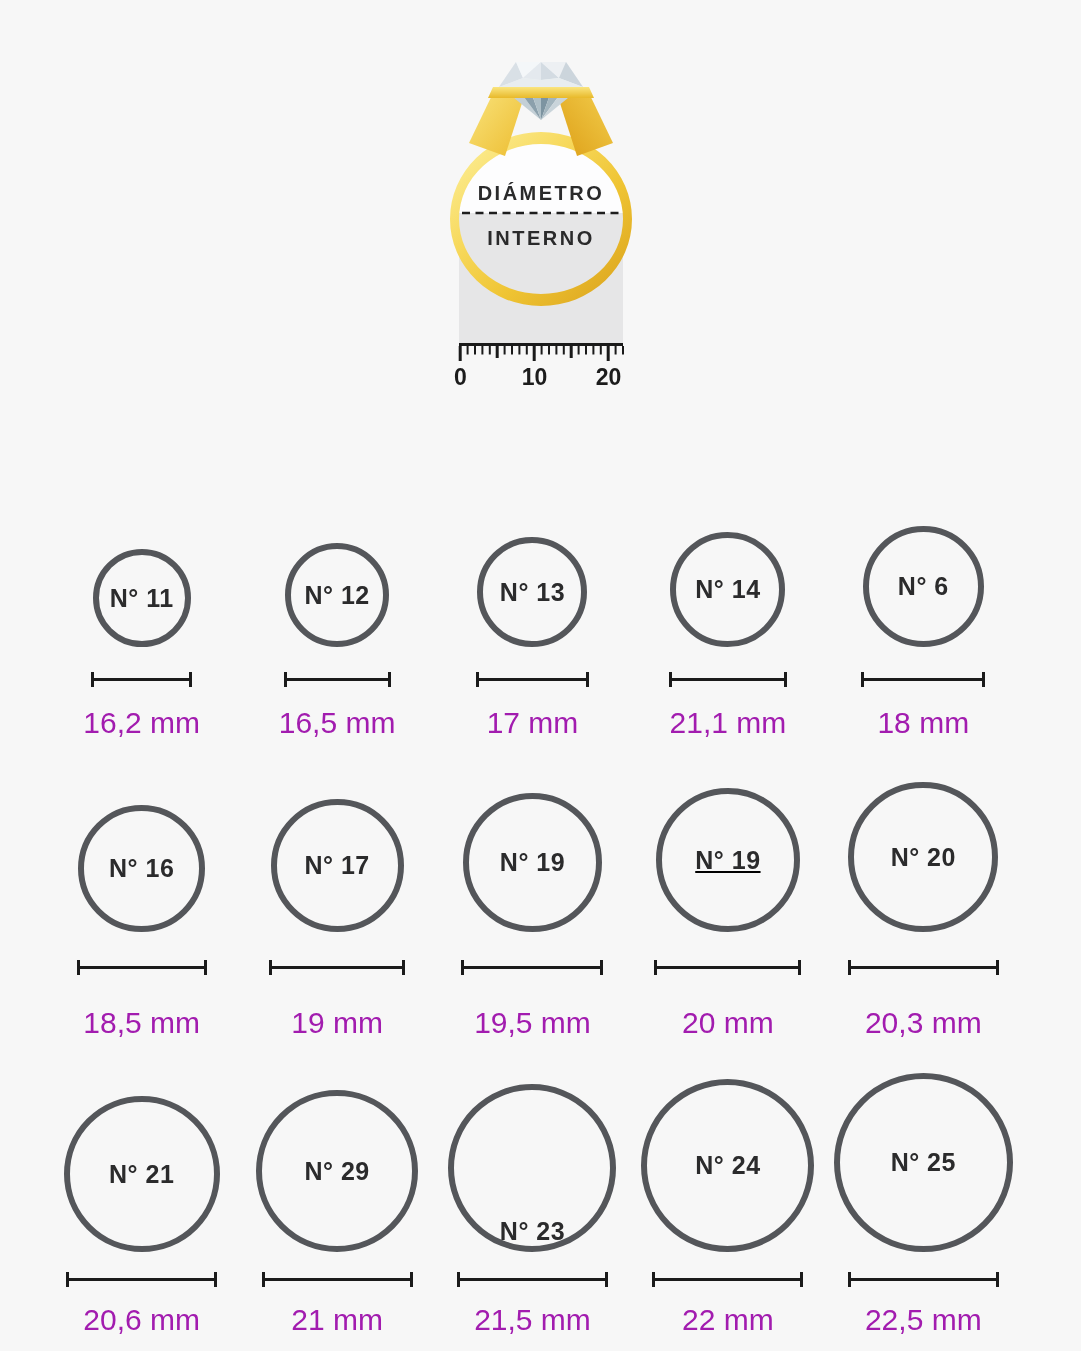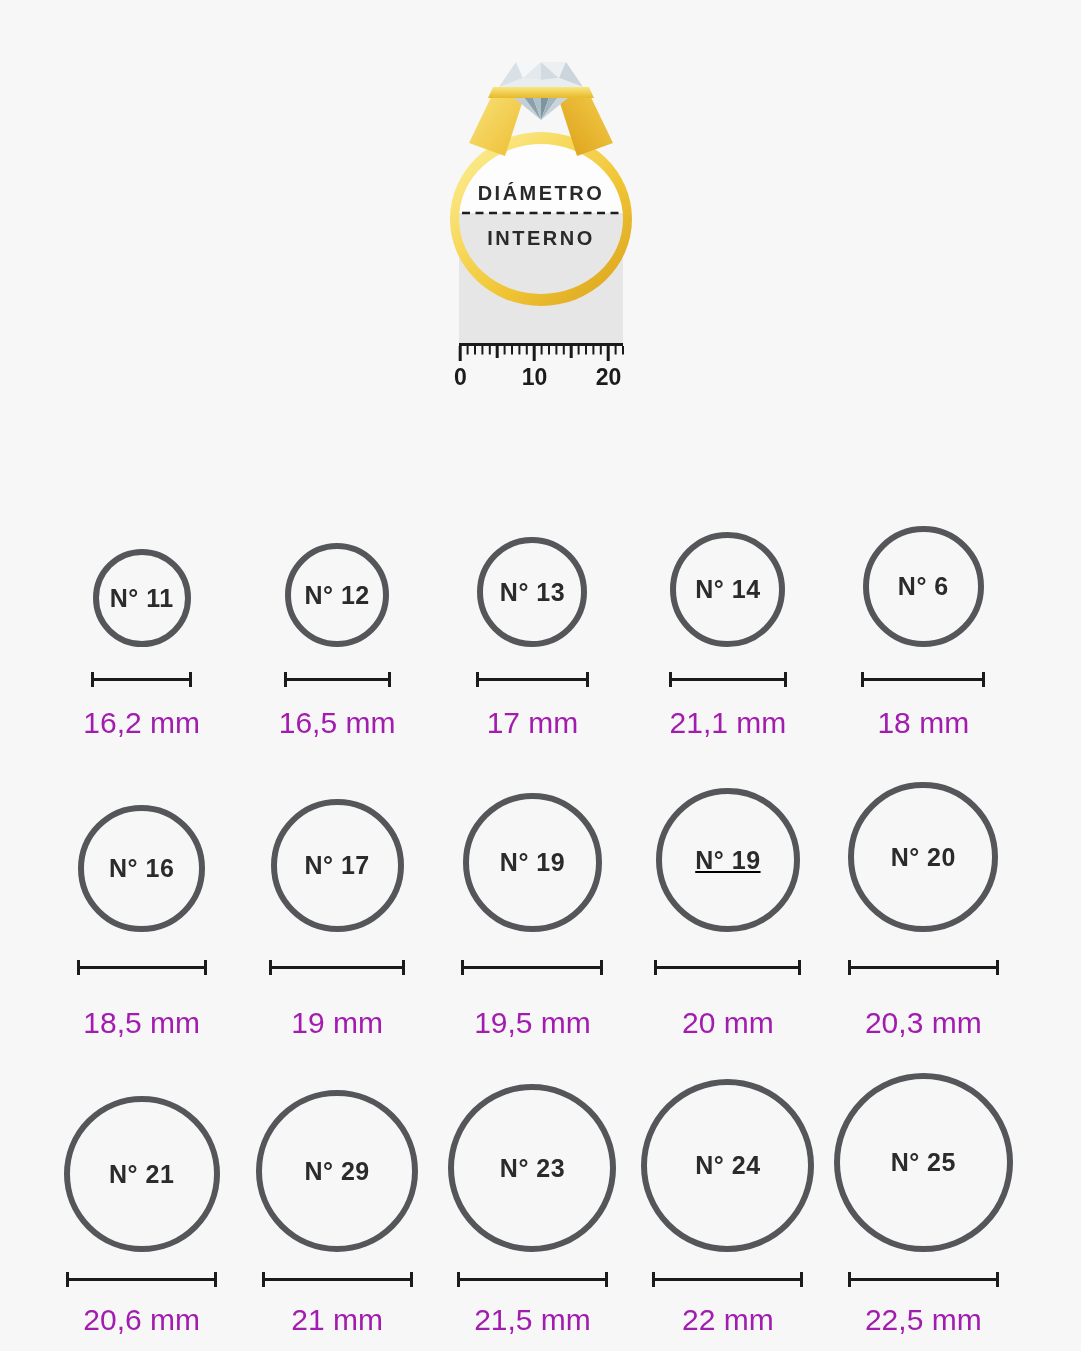--- a/index.html
+++ b/index.html
@@ -261,21 +261,21 @@
       <div class="size-circle" style="width: 162px; height: 162px;">
         <span class="size-label">N° 29</span>
       </div>
     </div>
     <div class="measure" style="width: 151px;"></div>
     <div class="mm-label">21 mm</div>
   </div>
 
   <div class="cell row3">
     <div class="circle-area">
-      <div class="size-circle" style="width: 168px; height: 168px;">
+      <div class="size-circle" style="width: 168px; height: 168px; align-items: flex-end;">
         <span class="size-label">N° 23</span>
       </div>
     </div>
     <div class="measure" style="width: 151px;"></div>
     <div class="mm-label">21,5 mm</div>
   </div>
 
   <div class="cell row3">
     <div class="circle-area">
       <div class="size-circle" style="width: 173px; height: 173px;">

